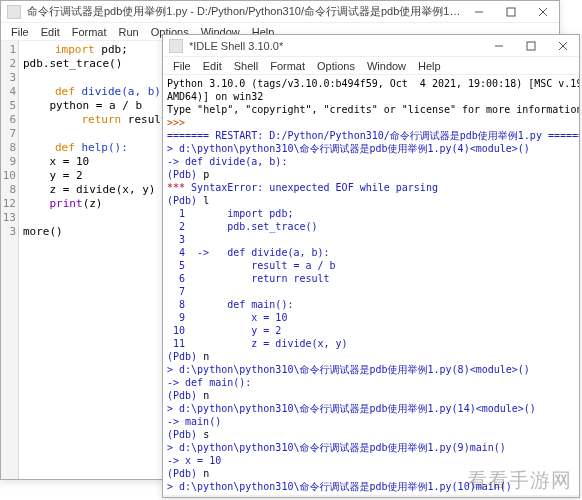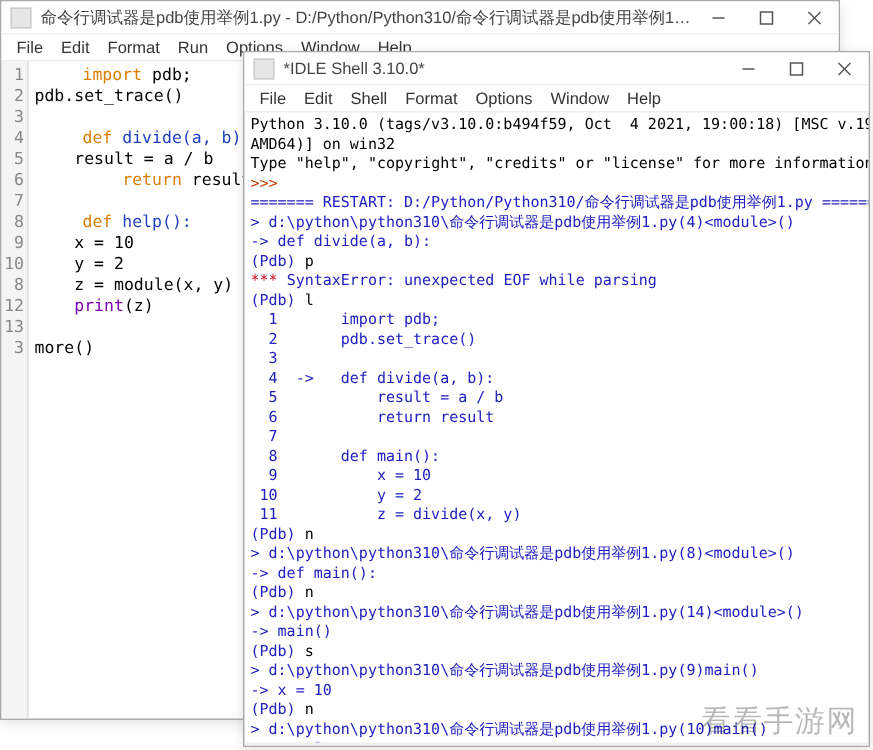--- a/index.html
+++ b/index.html
@@ -146,27 +146,27 @@
       <div>10</div>
       <div>8</div>
       <div>12</div>
       <div>13</div>
       <div>3</div>
     </div>
     <div class="code"><span class="kw">import</span><span> pdb;</span>
 <span>pdb.set_trace()</span>
 <span></span>
 <span class="kw">def</span><span class="blue"> divide(a, b):</span>
-<span>    result = a / b</span>
+<span>    python = a / b</span>
 <span>    </span><span class="kw">return</span><span> result</span>
 <span></span>
 <span class="kw">def</span><span class="blue"> help():</span>
 <span>    x = 10</span>
 <span>    y = 2</span>
-<span>    z = module(x, y)</span>
+<span>    z = divide(x, y)</span>
 <span>    </span><span class="purple">print</span><span>(z)</span>
 <span></span>
 <span>more()</span></div>
   </div>
 </div>
 
 <div class="win win-shell">
   <div class="titlebar">
     <span class="ticon"></span>
     <span class="ttxt">*IDLE Shell 3.10.0*</span>

